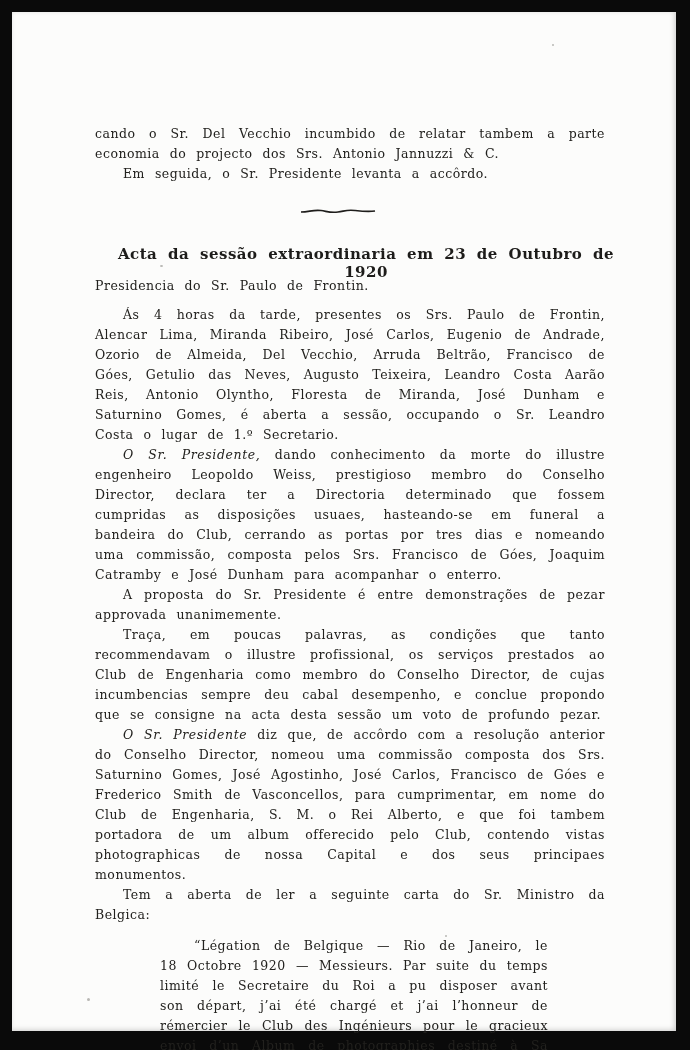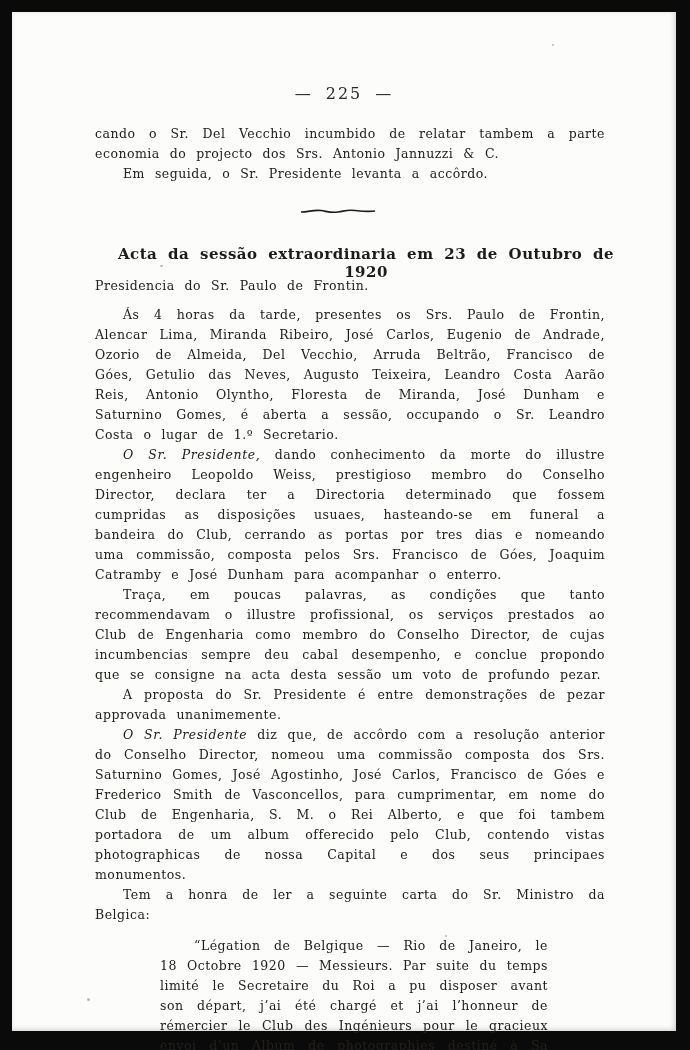--- a/index.html
+++ b/index.html
@@ -83,21 +83,20 @@
   .s2 { width: 2px; height: 2px; left: 540px; top: 32px;  }
   .s3 { width: 3px; height: 3px; left: 75px;  top: 986px; }
   .s4 { width: 2px; height: 2px; left: 433px; top: 923px; }
 </style>
 </head>
 <body>
 
 <div class="surround">
   <div class="page">
 
-    <div class="pagenum">— 225 —</div>
 
     <div class="textcol intro">
       <p class="noindent">cando o Sr. Del Vecchio incumbido de relatar tambem a parte economia do projecto dos Srs. Antonio Jannuzzi &amp; C.</p>
       <p>Em seguida, o Sr. Presidente levanta a accôrdo.</p>
     </div>
 
     <div class="divider">
       <svg width="76" height="10" viewBox="0 0 76 10" aria-hidden="true">
         <path d="M1 6 C 9 6, 13 3.5, 21 4.5 C 27 5.3, 30 7, 38 6 C 45 5, 47 3.5, 55 4.5 C 62 5.3, 68 6, 75 5" stroke="#1e1d1b" stroke-width="1.7" fill="none"></path>
       </svg>
@@ -105,27 +104,27 @@
 
     <h1 class="heading">Acta da sessão extraordinaria em 23 de Outubro de 1920</h1>
 
     <p class="textcol presidency">Presidencia do Sr. Paulo de Frontin.</p>
 
     <div class="textcol bodytext">
       <p>Ás 4 horas da tarde, presentes os Srs. Paulo de Frontin, Alencar Lima, Miranda Ribeiro, José Carlos, Eugenio de Andrade, Ozorio de Almeida, Del Vecchio, Arruda Beltrão, Francisco de Góes, Getulio das Neves, Augusto Teixeira, Leandro Costa Aarão Reis, Antonio Olyntho, Floresta de Miranda, José Dunham e Saturnino Gomes, é aberta a sessão, occupando o Sr. Leandro Costa o lugar de 1.º Secretario.</p>
 
       <p><em>O Sr. Presidente,</em><span> dando conhecimento da morte do illustre engenheiro Leopoldo Weiss, prestigioso membro do Conselho Director, declara ter a Directoria determinado que fossem cumpridas as disposições usuaes, hasteando-se em funeral a bandeira do Club, cerrando as portas por tres dias e nomeando uma commissão, composta pelos Srs. Francisco de Góes, Joaquim Catramby e José Dunham para acompanhar o enterro.</span></p>
 
+      <p>A proposta do Sr. Presidente é entre demonstrações de pezar approvada unanimemente.</p>
+
       <p>Traça, em poucas palavras, as condições que tanto recommendavam o illustre profissional, os serviços prestados ao Club de Engenharia como membro do Conselho Director, de cujas incumbencias sempre deu cabal desempenho, e conclue propondo que se consigne na acta desta sessão um voto de profundo pezar.</p>
-
-      <p>A proposta do Sr. Presidente é entre demonstrações de pezar approvada unanimemente.</p>
 
       <p><em>O Sr. Presidente</em><span> diz que, de accôrdo com a resolução anterior do Conselho Director, nomeou uma commissão composta dos Srs. Saturnino Gomes, José Agostinho, José Carlos, Francisco de Góes e Frederico Smith de Vasconcellos, para cumprimentar, em nome do Club de Engenharia, S. M. o Rei Alberto, e que foi tambem portadora de um album offerecido pelo Club, contendo vistas photographicas de nossa Capital e dos seus principaes monumentos.</span></p>
 
-      <p>Tem a honra de ler a seguinte carta do Sr. Ministro da Belgica:</p>
+      <p>Tem a aberta de ler a seguinte carta do Sr. Ministro da Belgica:</p>
 
       <blockquote class="letter">
         <p>“Légation de Belgique — Rio de Janeiro, le 18 Octobre 1920 — Messieurs. Par suite du temps limité le Secretaire du Roi a pu disposer avant son départ, j’ai été chargé et j’ai l’honneur de rémercier le Club des Ingénieurs pour le gracieux envoi d’un Album de photographies destiné à Sa Magesté.</p>
       </blockquote>
     </div>
 
     <span class="speck s1"></span>
     <span class="speck s2"></span>
     <span class="speck s3"></span>
     <span class="speck s4"></span>

